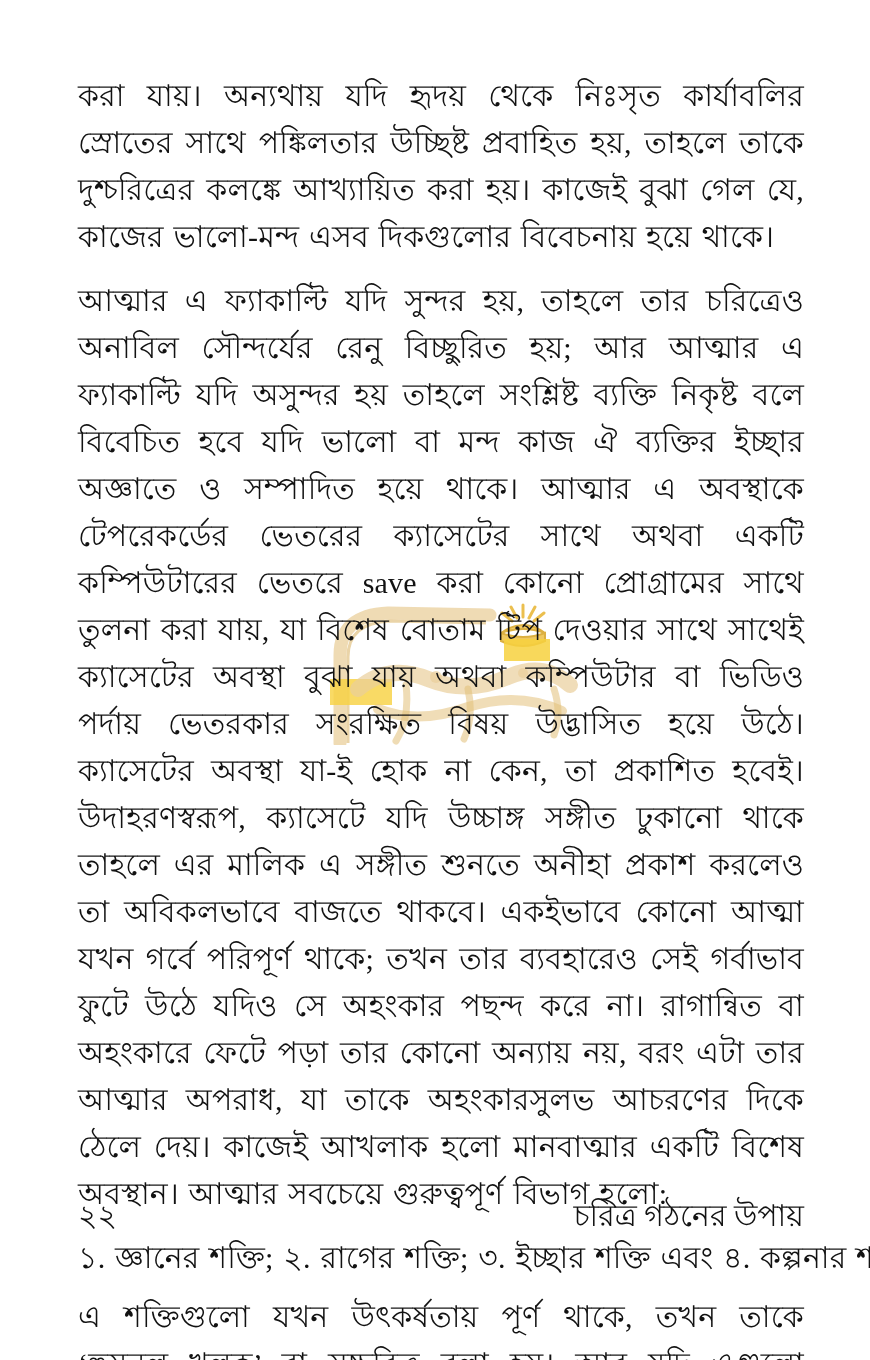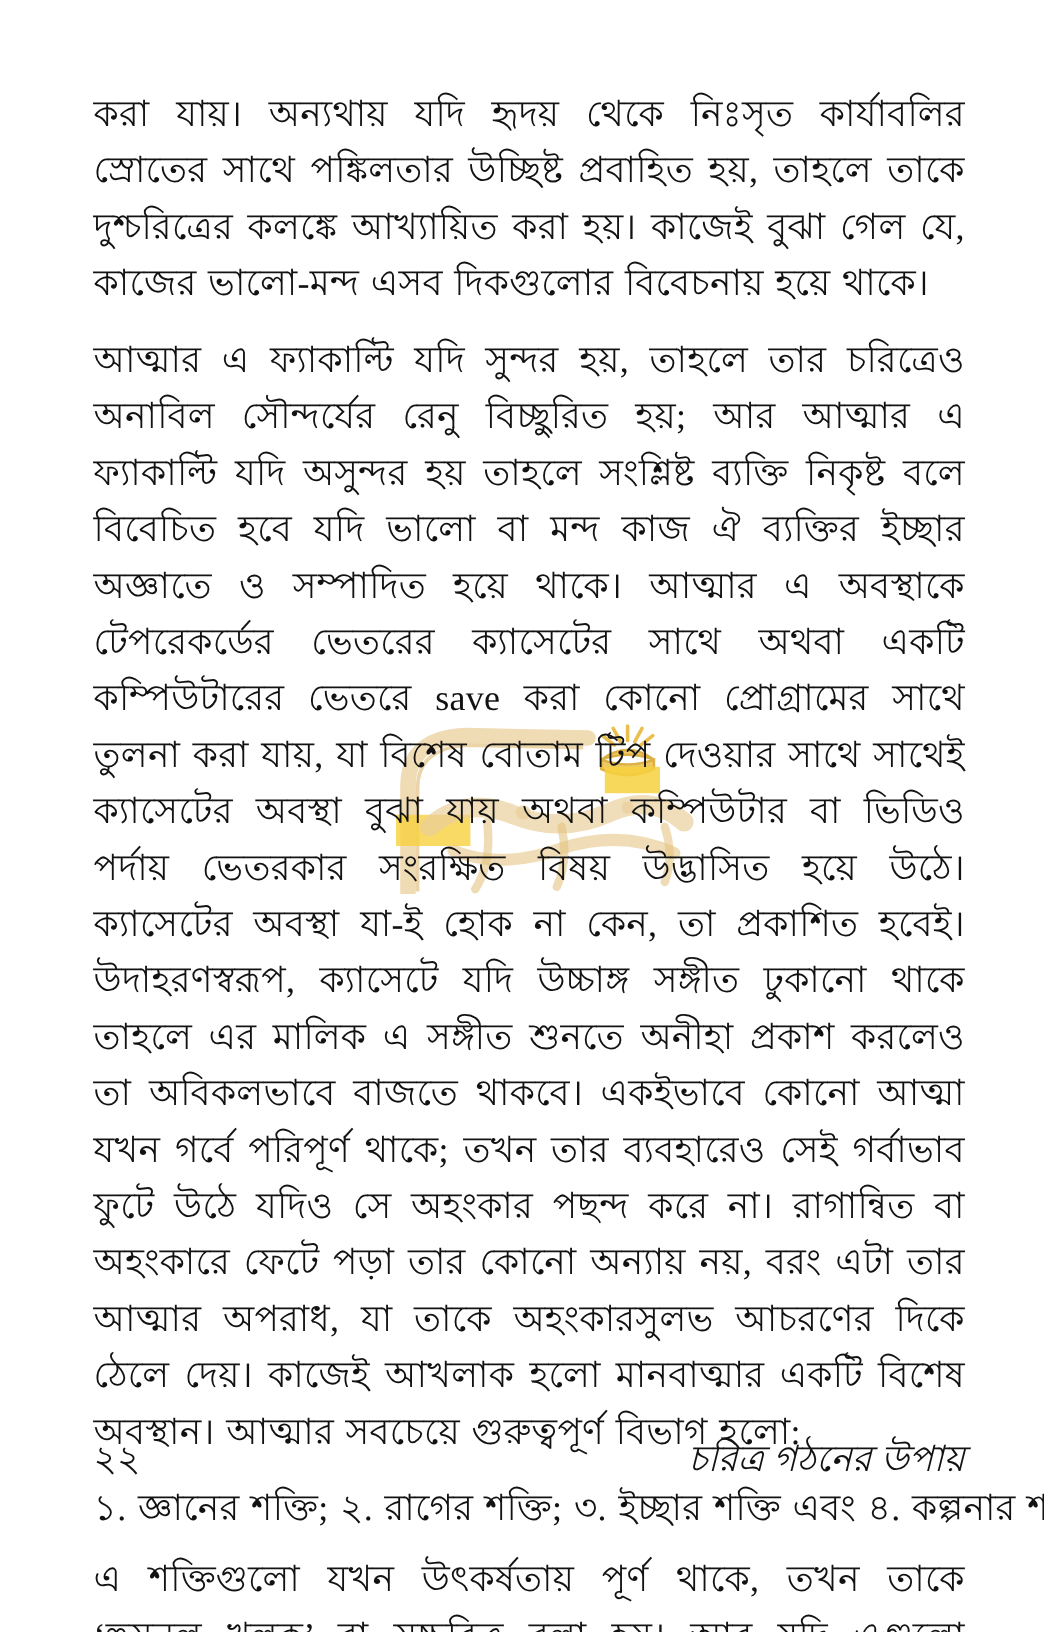--- a/index.html
+++ b/index.html
@@ -52,21 +52,21 @@
     left: 78px;
     right: 66px;
     top: 1192px;
     z-index: 1;
     display: flex;
     justify-content: space-between;
     align-items: baseline;
     font-size: 30px;
   }
   .page-number { font-weight: normal; }
-  .running-title { font-style: italic; }
+  .running-title { }
 </style>
 </head>
 <body>
 
 <div class="page">
 
   <div class="watermark">
     <svg width="272" height="152" viewBox="0 0 272 152" xmlns="http://www.w3.org/2000/svg">
 
       <path d="M22 150 L22 62 Q22 22 70 20 L172 22" fill="none" stroke="#e9cf9b" stroke-width="13" stroke-linecap="round" opacity="0.75"></path>

